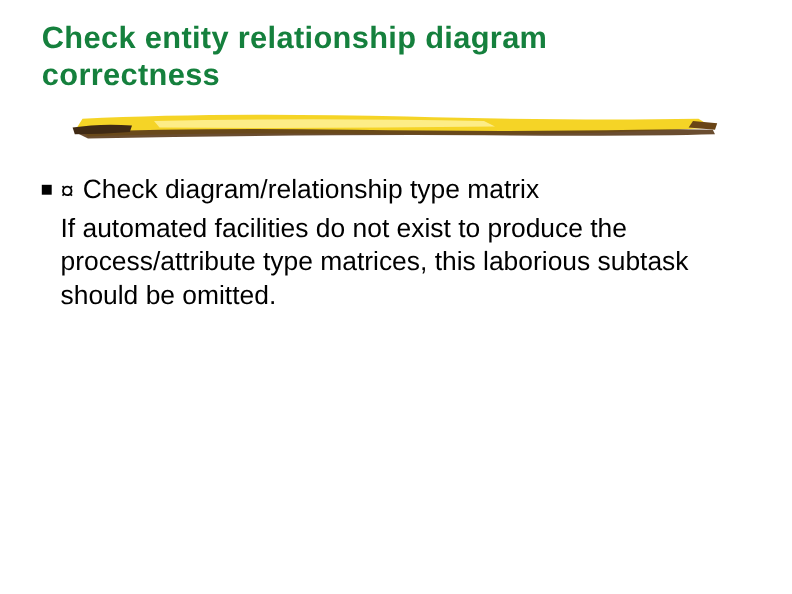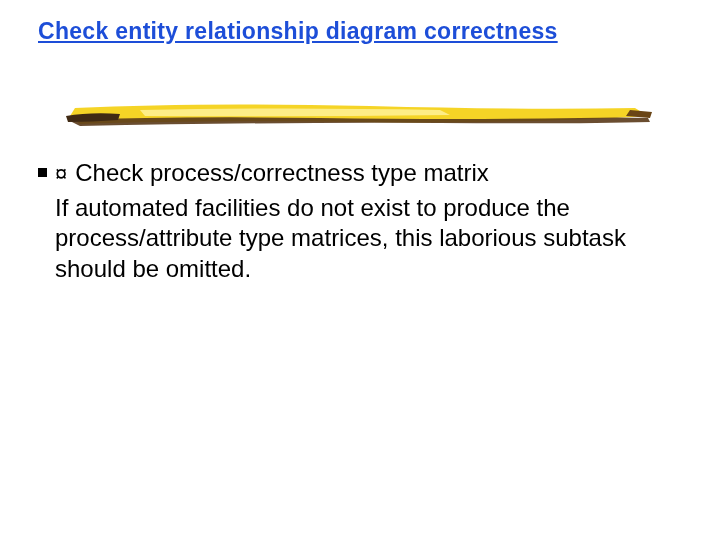--- a/index.html
+++ b/index.html
@@ -17,25 +17,24 @@
     height: 540px;
     box-sizing: border-box;
   }
   .title {
     position: absolute;
     left: 38px;
     top: 18px;
     width: 620px;
     font-family: Verdana, Arial, sans-serif;
     font-weight: 700;
-    font-size: 23px;
+    font-size: 28px;
     line-height: 1.18;
-    color: #1d4ed8;
+    color: #15803d;
     letter-spacing: 0.3px;
-    text-decoration: underline;
   }
   .rule {
     position: absolute;
     left: 20px;
     top: 102px;
     width: 635px;
     height: 28px;
   }
   .body {
     position: absolute;
@@ -92,18 +91,18 @@
     <path d="M48 18 Q160 14 300 16 Q440 18 560 16 Q600 15 628 16 L630 20 Q560 22 420 21 Q260 20 60 24 Z" fill="#5a3a1a" opacity="0.9"></path>
 
     <path d="M46 14 Q70 10 100 12 L98 18 Q72 20 48 20 Z" fill="#402a14"></path>
     <path d="M610 8 L632 10 L630 16 L606 14 Z" fill="#6a4516"></path>
   </svg>
 
   <div class="body">
     <div class="bullet-row">
       <span class="square-bullet"></span>
       <span class="sun-bullet">¤</span>
-      <span class="bullet-text">Check process/correctness type matrix</span>
+      <span class="bullet-text">Check diagram/relationship type matrix</span>
     </div>
     <div class="para">If automated facilities do not exist to produce the process/attribute type matrices, this laborious subtask should be omitted.</div>
   </div>
 
 </div>
 
 </body></html>

